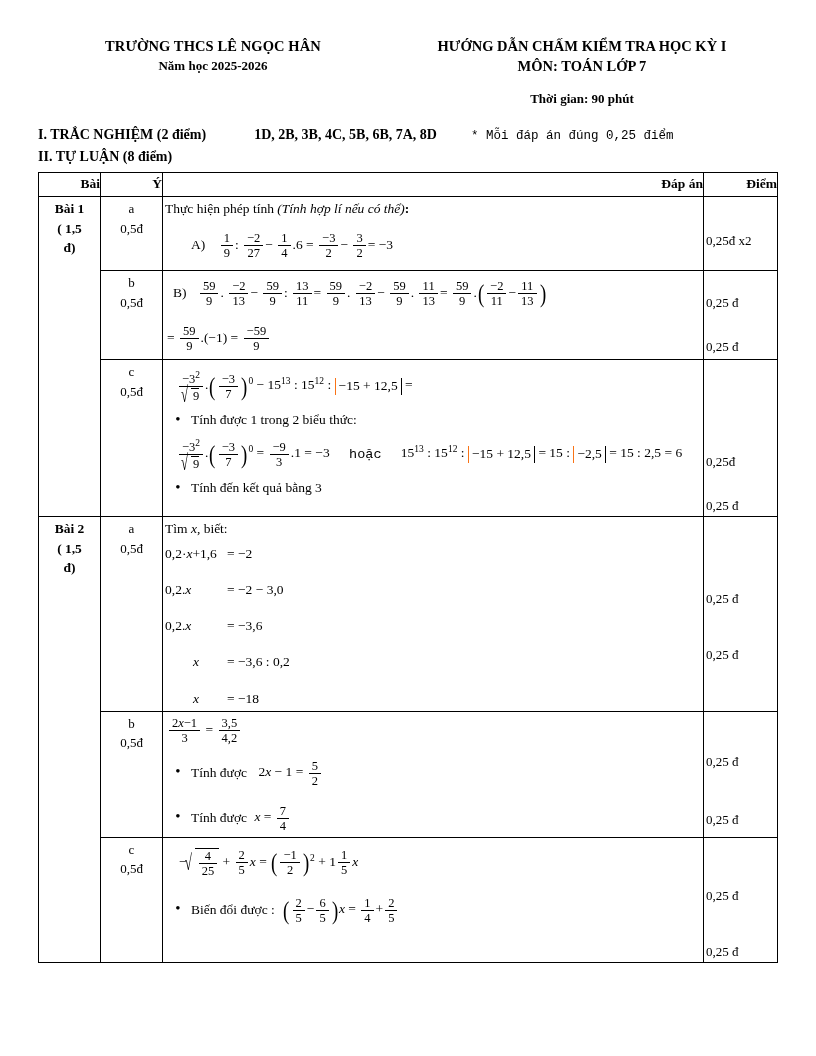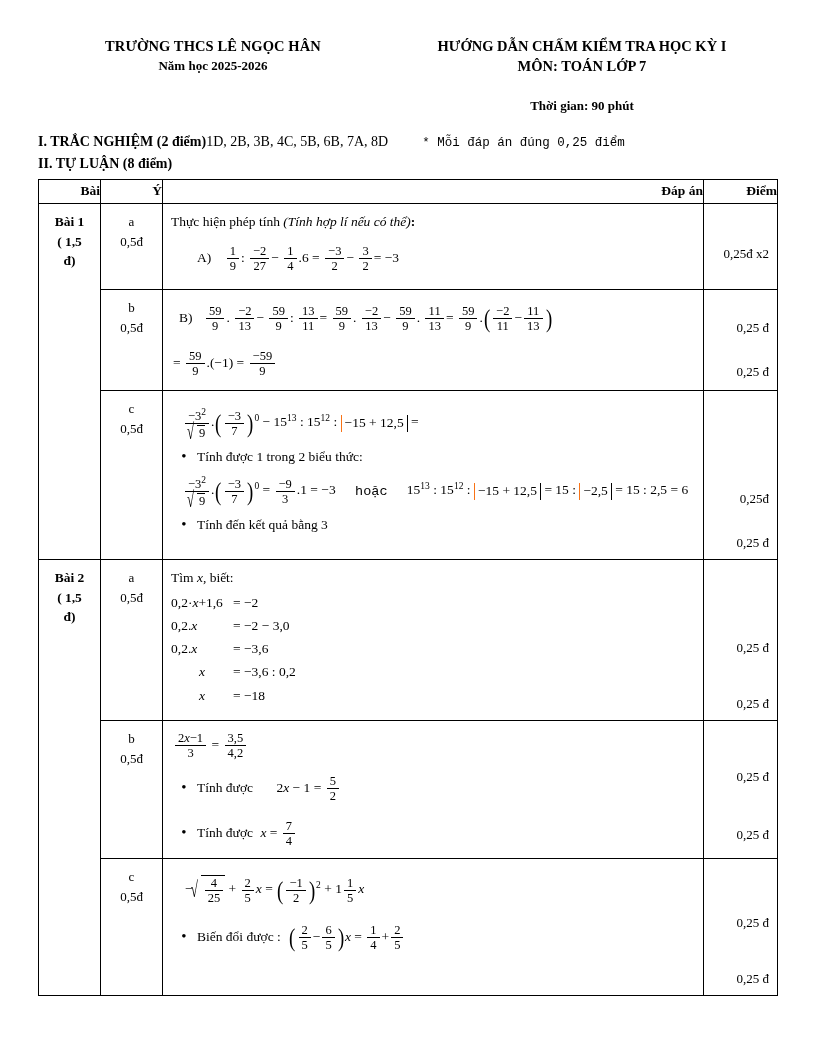--- a/index.html
+++ b/index.html
@@ -53,37 +53,38 @@
     font-size: 14.5px;
   }
   .subject {
     font-weight: bold;
     font-size: 14.5px;
     margin-top: 3px;
   }
   .time {
     font-weight: bold;
     font-size: 13px;
-    margin-top: 23px;
+    margin-top: 16px;
   }
   
   .section-line {
     display: flex;
     align-items: baseline;
     margin-top: 20px;
   }
   .sec-title {
     font-weight: bold;
     font-size: 14px;
     white-space: nowrap;
     text-align: center;
   }
   .answers-mc {
-    font-weight: normal;
+    font-weight: bold;
     font-size: 14px;
+    margin-left: 48px;
     white-space: nowrap;
   }
   .note-mc {
     font-size: 12.5px;
     margin-left: 34px;
     white-space: nowrap;
     font-family: Liberation Mono, monospace;
   }
   .section-line2 {
     margin-top: 6px;
@@ -91,21 +92,21 @@
   
   table.main {
     width: 100%;
     border-collapse: collapse;
     margin-top: 7px;
     table-layout: fixed;
   }
   table.main th, table.main td {
     border: 1px solid #000;
     vertical-align: top;
-    padding: 8px;
+    padding: 2px;
   }
   table.main th {
     text-align: right;
     font-weight: bold;
     font-size: 13.5px;
     padding: 3px 0 4px 0;
     vertical-align: middle;
   }
   .col-bai { width: 62px; }
   .col-y   { width: 62px; }
@@ -129,21 +130,21 @@
     padding: 5px 6px 7px 9px;
     font-size: 13.5px;
     line-height: 1.5;
   }
   td.c-diem {
     font-size: 13px;
     padding: 0 4px;
     position: relative;
   }
   .diem-line {
-    text-align: right;
+    text-align: left;
   }
   
   .math { font-family: "Liberation Serif", serif; }
   .it { font-style: italic; }
   .frac {
     display: inline-block;
     vertical-align: middle;
     text-align: center;
     font-size: 12.5px;
     line-height: 1.12;
@@ -193,21 +194,21 @@
   .abs {
     display: inline-block;
     border-left: 1px solid #f97316;
     border-right: 1px solid #000;
     padding: 0 3px;
     line-height: 1.25;
   }
   .aligned {
     display: grid;
     grid-template-columns: 62px auto;
-    row-gap: 3px;
+    row-gap: 16px;
     margin-top: 4px;
     font-size: 13.5px;
   }
   .aligned .lhs { text-align: left; }
   .aligned .lhs.cx { text-align: center; }
 </style>
 </head>
 <body>
 
 <div class="page">
@@ -382,21 +383,21 @@
           <div>0,5đ</div>
         </td>
         <td class="c-ans">
           <div class="math" style="margin:2px 0 2px 2px;">
             <span class="frac"><span class="num">2<span class="it">x</span>−1</span><span class="den">3</span></span>
             = <span class="frac"><span class="num">3,5</span><span class="den">4,2</span></span>
           </div>
           <div class="bullet-row" style="margin-top:14px;">
             <span class="bullet-dot">•</span>
             <span><span>Tính được</span>
-              <span class="math" style="margin-left:20px;">2<span class="it">x</span> − 1 = <span class="frac"><span class="num">5</span><span class="den">2</span></span></span>
+              <span class="math" style="margin-left:8px;">2<span class="it">x</span> − 1 = <span class="frac"><span class="num">5</span><span class="den">2</span></span></span>
             </span>
           </div>
           <div class="bullet-row" style="margin-top:16px;">
             <span class="bullet-dot">•</span>
             <span><span>Tính được</span>
               <span class="math" style="margin-left:4px;"><span class="it">x</span> = <span class="frac"><span class="num">7</span><span class="den">4</span></span></span>
             </span>
           </div>
         </td>
         <td class="c-diem">

